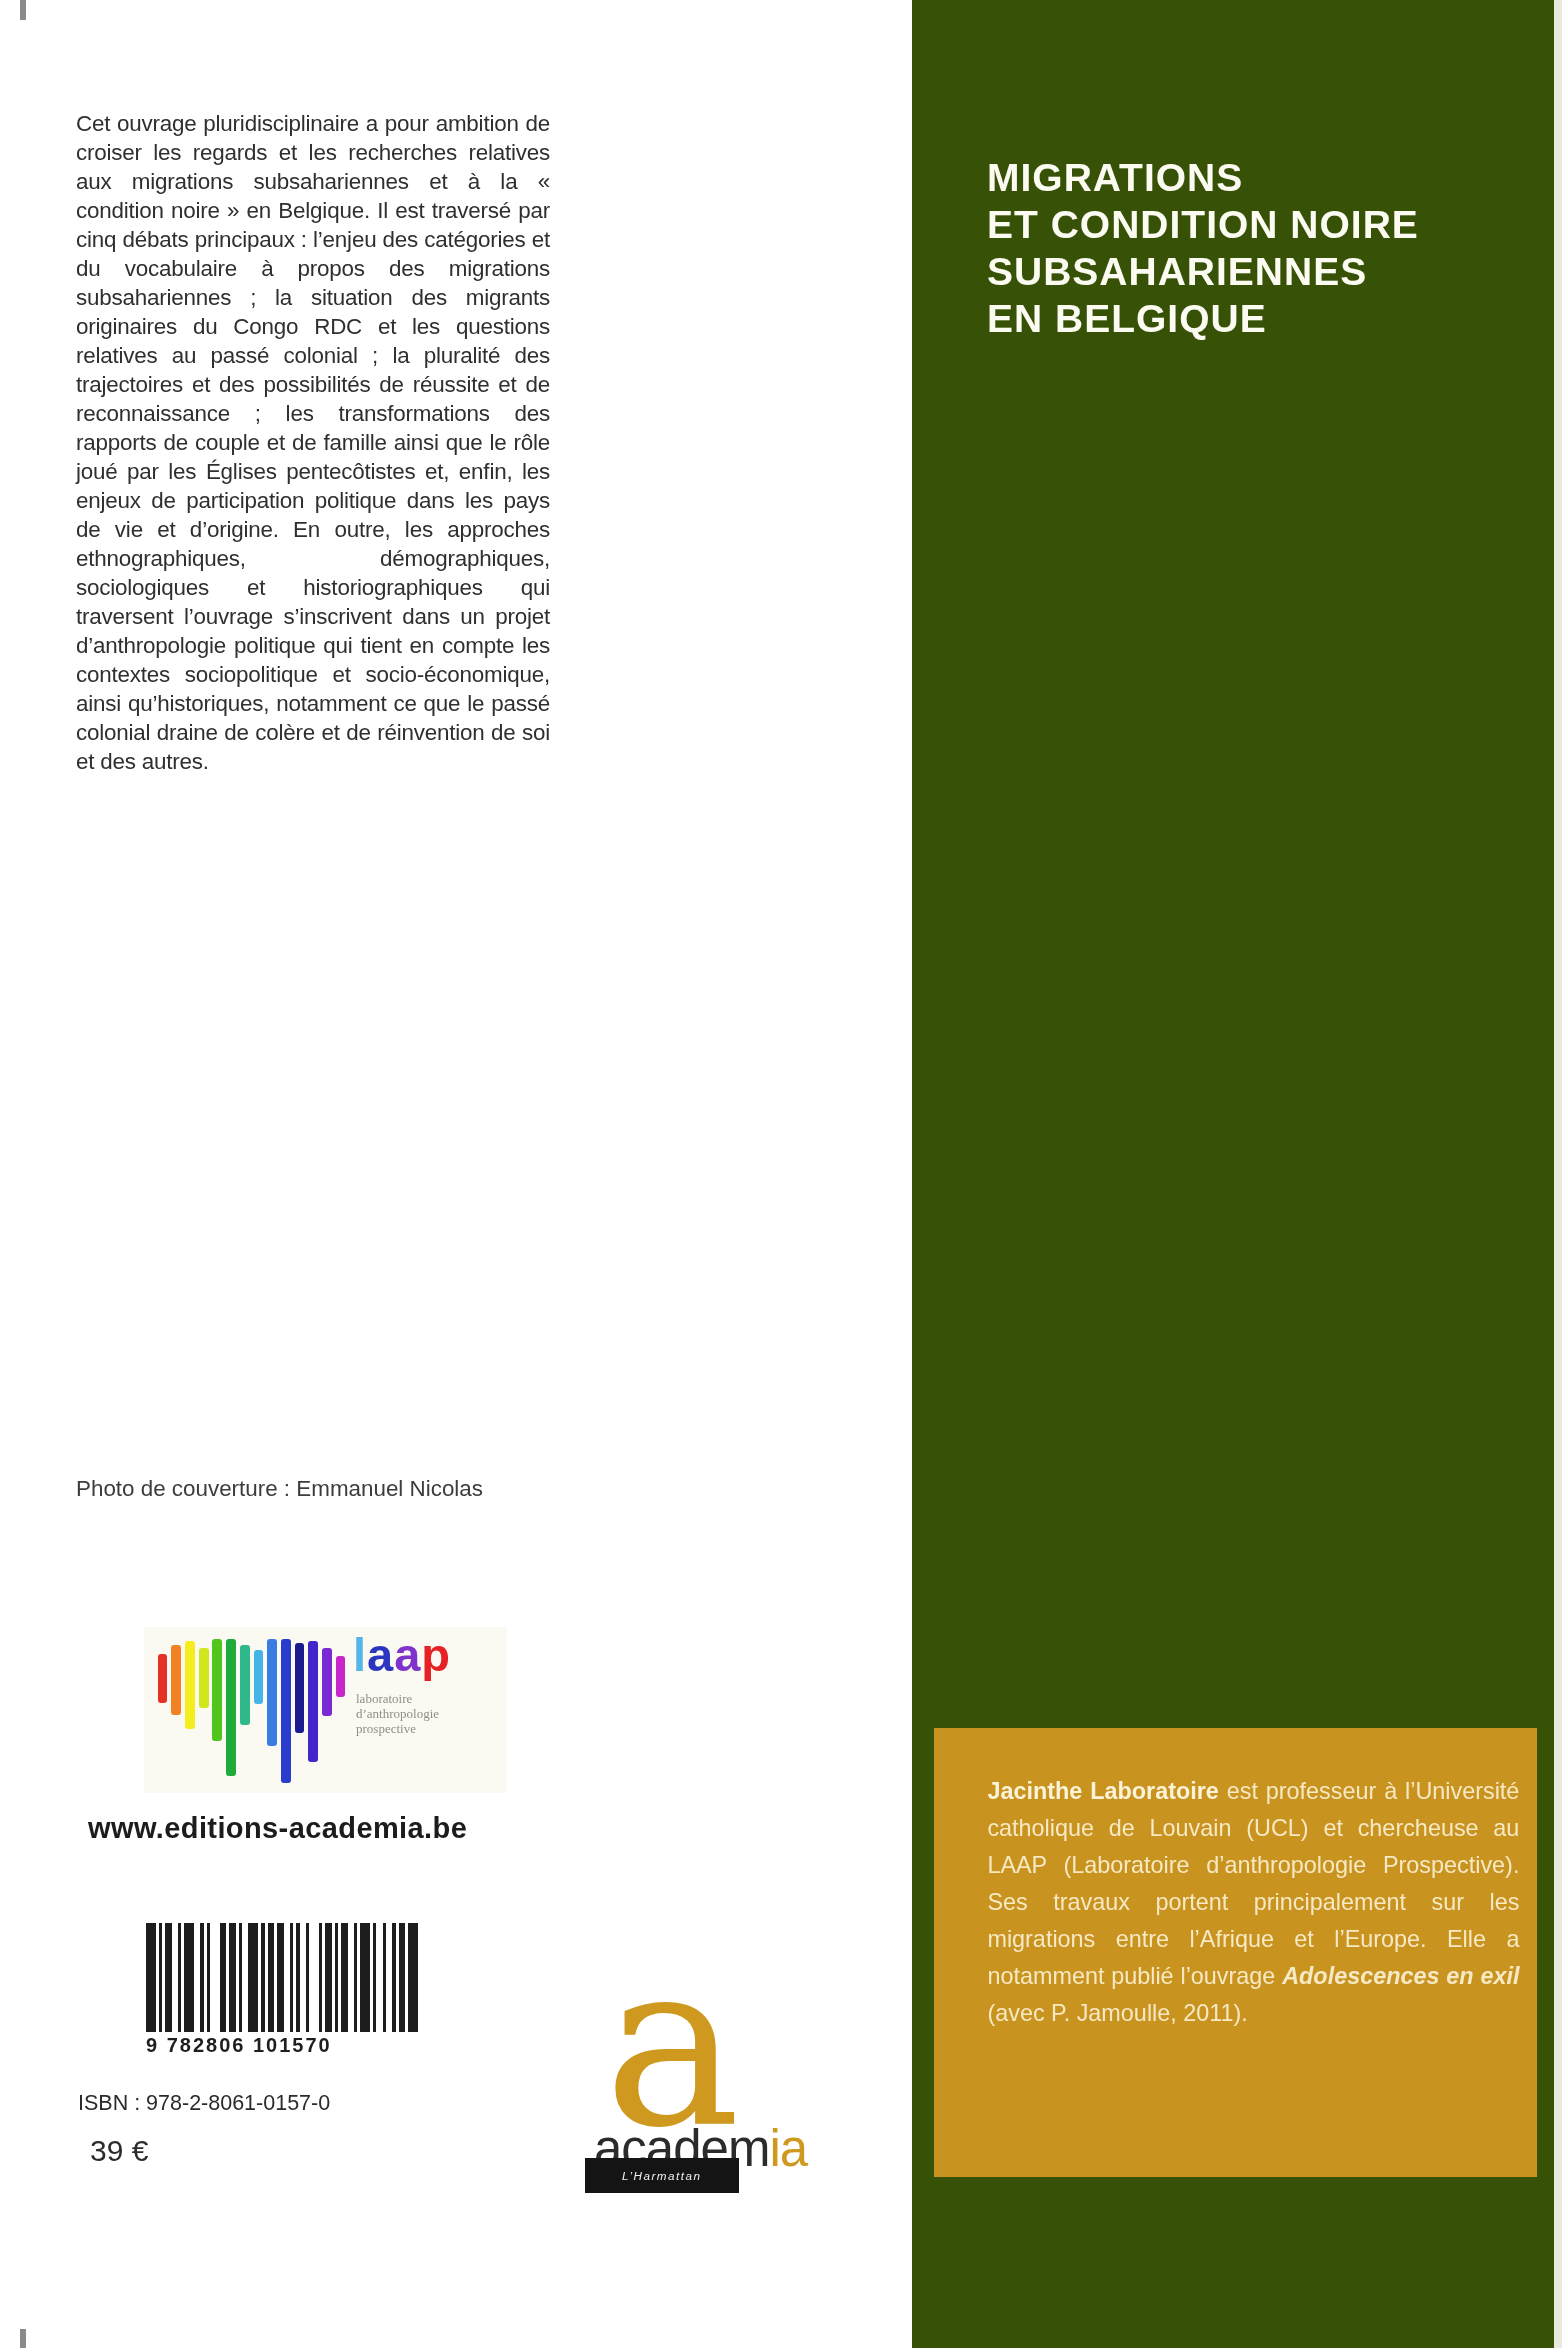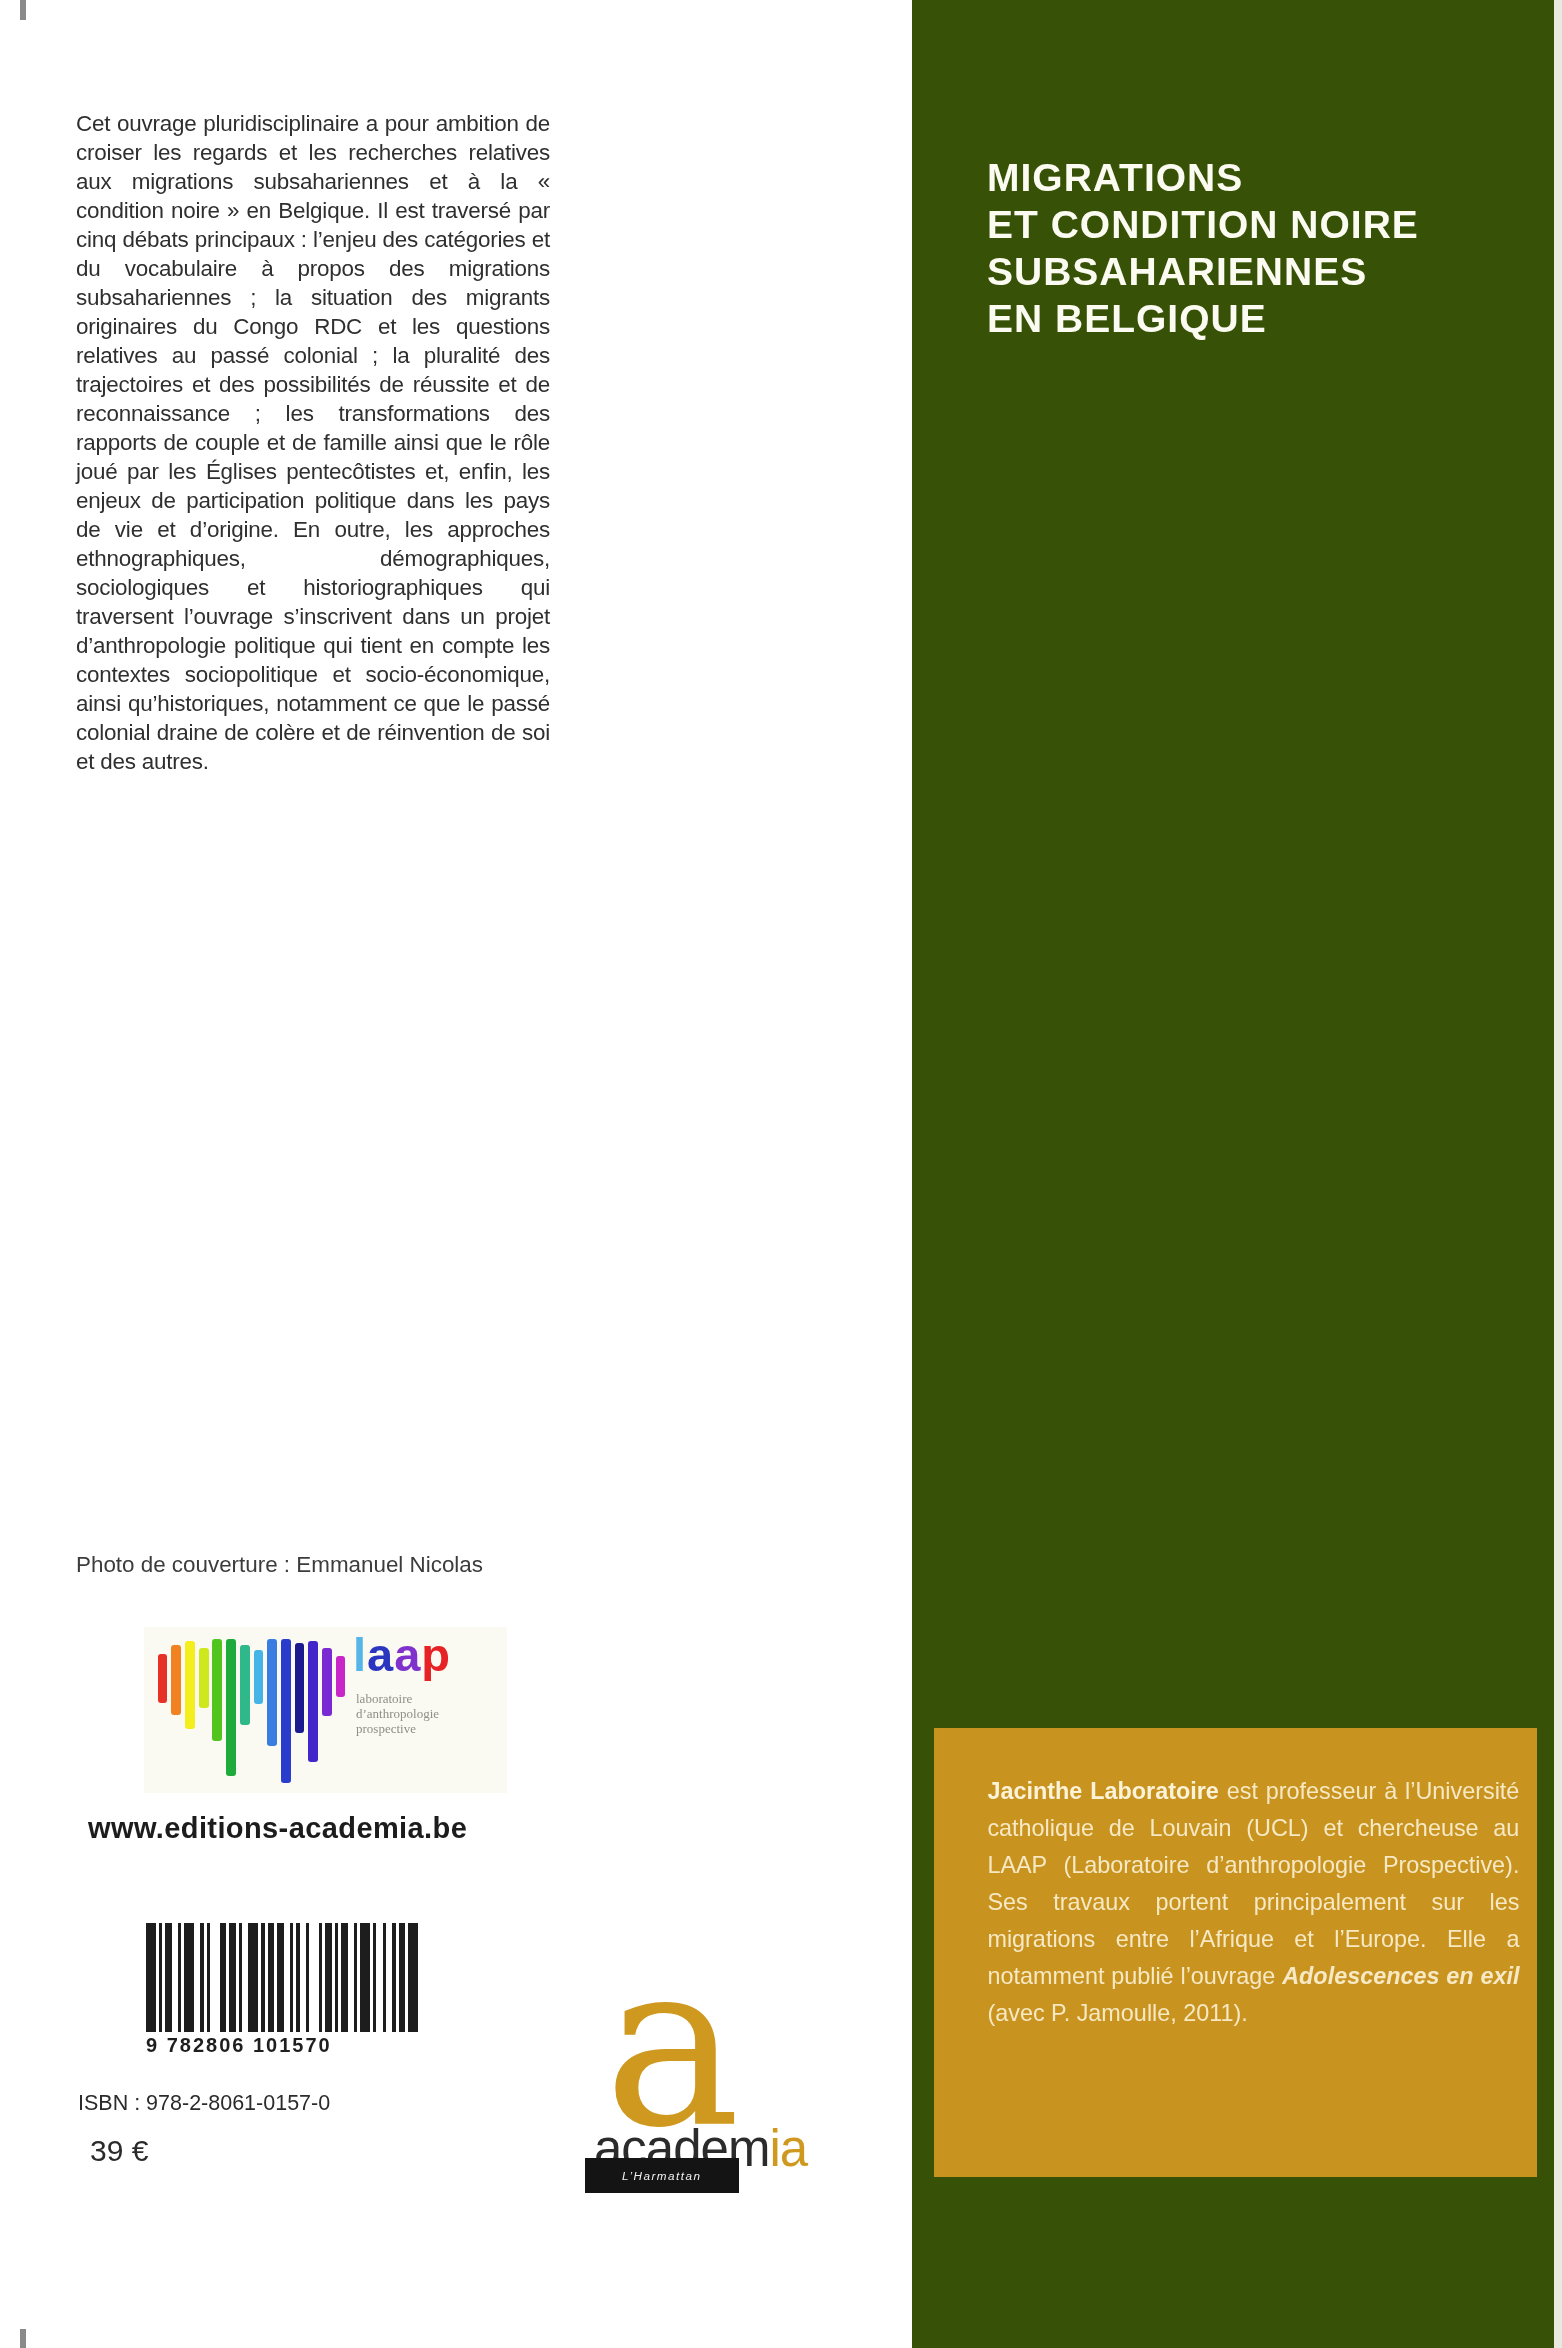--- a/index.html
+++ b/index.html
@@ -9,21 +9,21 @@
   }
   .crop-mark{position:absolute;width:6.8px;height:19.5px;background:#8a8a8a;}
   #crop-top{left:19.5px;top:0;}
   #crop-bottom{left:19.5px;top:2329px;}
 
   
   #blurb{
     position:absolute;left:76px;top:109px;width:474px;
     font-size:22.4px;line-height:29px;text-align:justify;letter-spacing:-0.2px;color:#2f2f2f;
   }
-  #photo-credit{position:absolute;left:76px;top:1552px;font-size:22.4px;color:#3c3c3c;}
+  #photo-credit{position:absolute;left:76px;top:1476px;font-size:22.4px;color:#3c3c3c;}
 
   #laap-logo{position:absolute;left:144px;top:1627px;width:363px;height:166px;background:#fbfaf2;}
   #laap-bars{position:absolute;left:13.7px;top:11.7px;height:146px;display:flex;gap:3.9px;align-items:flex-start;overflow:hidden;}
   .laap-bar{width:9.8px;border-radius:2.9px;flex:0 0 auto;}
   #laap-word{position:absolute;left:209px;top:3.9px;font-size:47px;font-weight:bold;letter-spacing:1px;line-height:1;}
   #laap-caption{position:absolute;left:212px;top:64px;font-family:"Liberation Serif","DejaVu Serif",serif;
     font-size:13px;line-height:15px;color:#8f8f86;}
 
   #website{position:absolute;left:88px;top:1812px;font-size:29px;font-weight:bold;letter-spacing:0.4px;color:#1c1c1c;}
 

